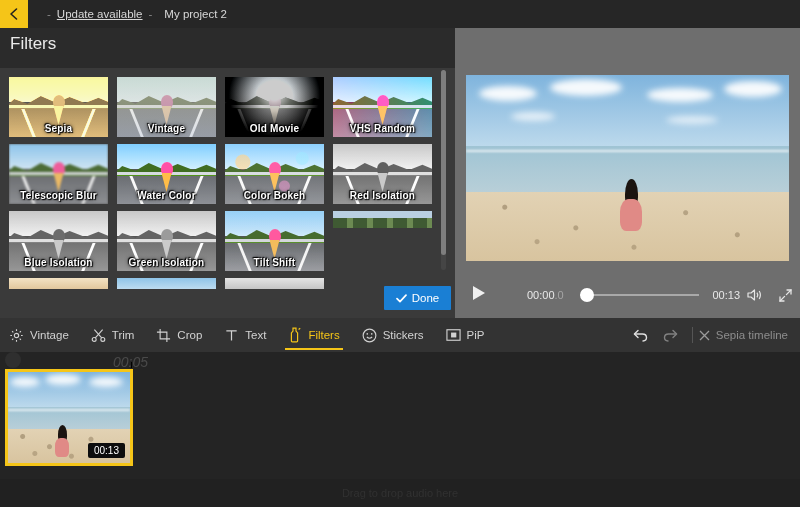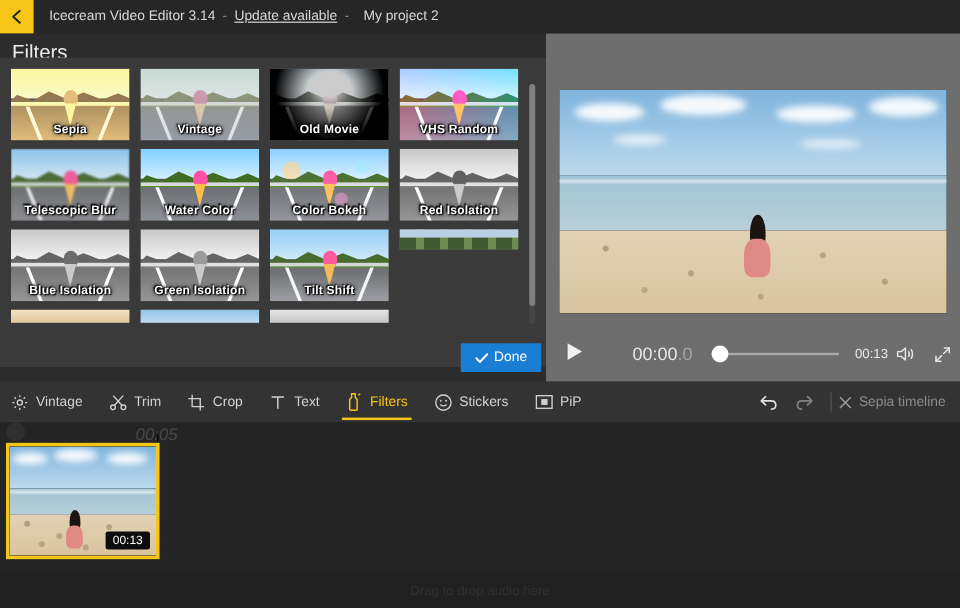--- a/index.html
+++ b/index.html
@@ -49,21 +49,21 @@
 
   
   .panel-head {
     position: absolute; left: 0; top: 28px; width: 455px; height: 32px;
     background: #2b2b2b; display: flex; align-items: center;
   }
   .panel-title { font-size: 17px; color: #eaeaea; margin-left: 10px; font-weight: normal; }
 
   
   .filters-area {
-    position: absolute; left: 0; top: 48px; width: 455px; height: 258px;
+    position: absolute; left: 0; top: 68px; width: 455px; height: 258px;
     background: #3a3a3a;
   }
   .filters-scroll {
     position: absolute; left: 9px; top: 9px; width: 425px; height: 212px;
     overflow: hidden;
   }
   .grid { display: flex; flex-wrap: wrap; gap: 7px 9px; }
   .cell {
     width: 99px; height: 60px; position: relative; cursor: pointer;
     overflow: hidden; background: #555;
@@ -194,21 +194,21 @@
   .w-hair { position:absolute; left:5px; top:0; width:13px; height:30px;
             background:#1b1410; border-radius: 50% 50% 40% 40%; }
   .w-dress{ position:absolute; left:0; top:20px; width:22px; height:32px;
             background:#e08a86; border-radius: 40% 40% 28% 28%; }
 
   .pbar {
     position: absolute; left: 0; top: 244px; width: 345px; height: 46px;
     display: flex; align-items: center;
   }
   .play-icon { margin-left: 17px; cursor: pointer; flex: none; }
-  .t-cur { font-size: 15px; color: #e8e8e8; margin-left: 21px; flex:none;padding-left:20px; }
+  .t-cur { font-size: 11px; color: #e8e8e8; margin-left: 21px; flex:none;padding-left:20px; }
   .t-cur .frac { color: #a5a5a5; }
   .track { position: relative; flex: 1; margin: 0 13px 0 16px; height: 16px; cursor: pointer; }
   .track-line { position:absolute; left:0; right:0; top:7px; height:2px; background:#a9a9a9; }
   .knob { position:absolute; left:0; top:1px; width:14px; height:14px; border-radius:50%;
           background:#fff; border:2px solid #fff; box-sizing:border-box; }
   .t-tot { font-size: 11px; color: #e8e8e8; flex:none; }
   .pb-icon { width: 30px; height: 30px; display:flex; align-items:center; justify-content:center;
              color:#e6e6e6; cursor:pointer; flex:none; }
 
   
@@ -262,21 +262,20 @@
 
 <div class="app">
 
   <div class="titlebar">
     <div class="back-btn">
       <svg width="15" height="14" viewBox="0 0 15 14">
           <path d="M9.5 2 L4 7 L9.5 12" stroke="#23231f" stroke-width="1.6" fill="none" stroke-linecap="round" stroke-linejoin="round"></path>
         </svg>
     </div>
     <div class="title-text">
-      <span>Icecream Video Editor 3.14</span>
       <span class="sep">-</span>
       <span class="title-link">Update available</span>
       <span class="sep">-</span>
       <span class="title-proj">My project 2</span>
     </div>
   </div>
 
   <div class="panel-head">
     <div class="panel-title">Filters</div>
   </div>

